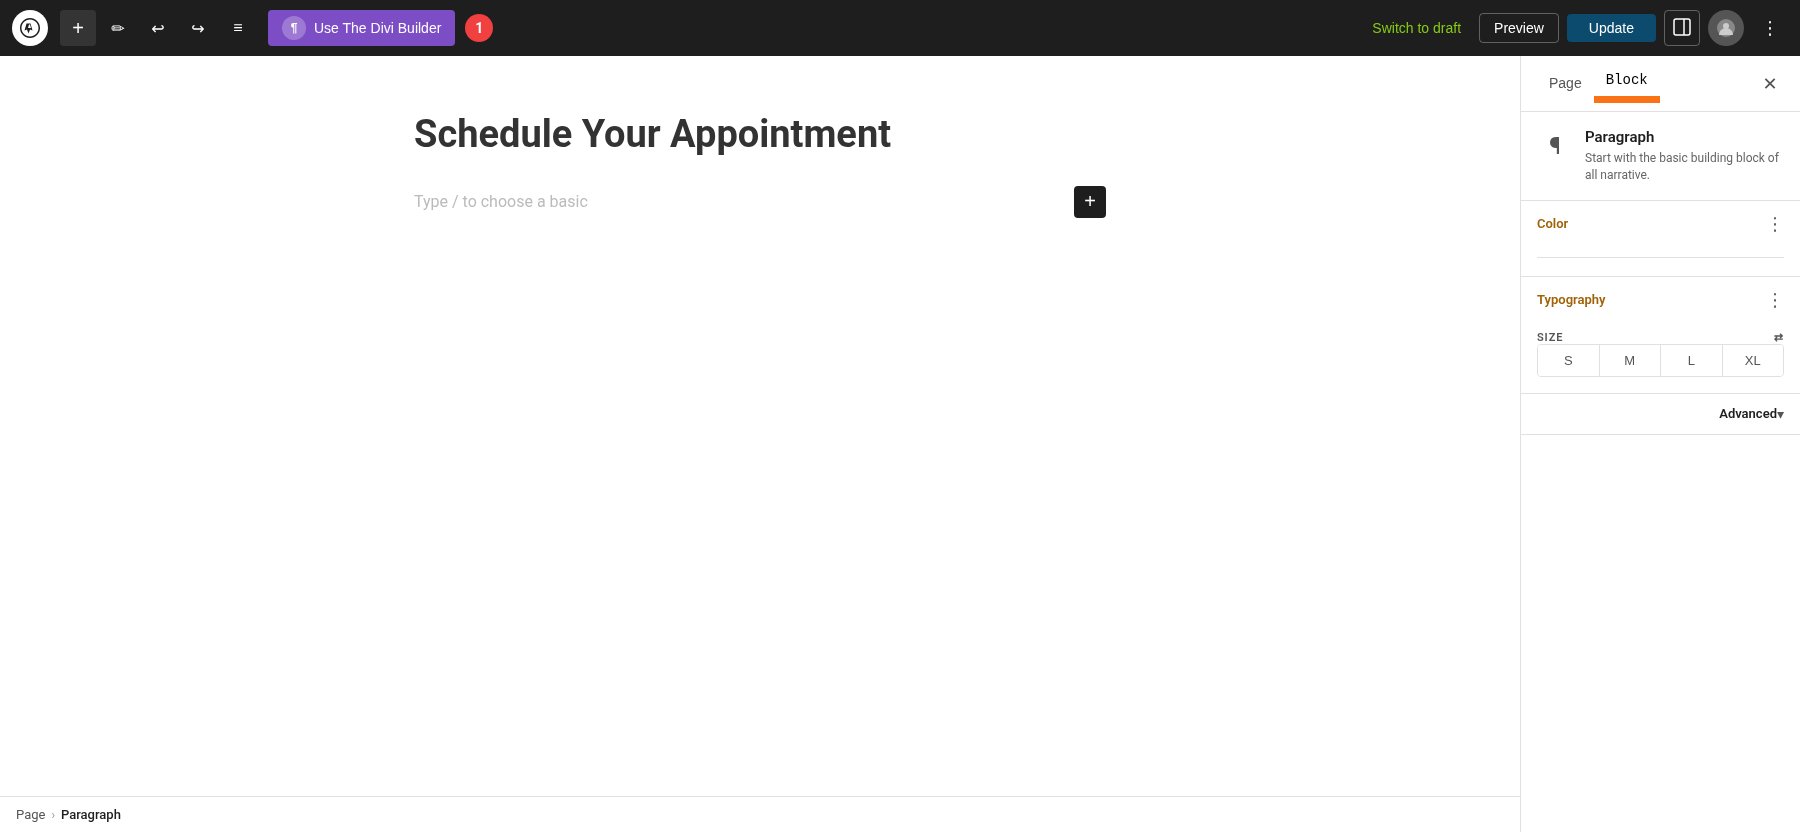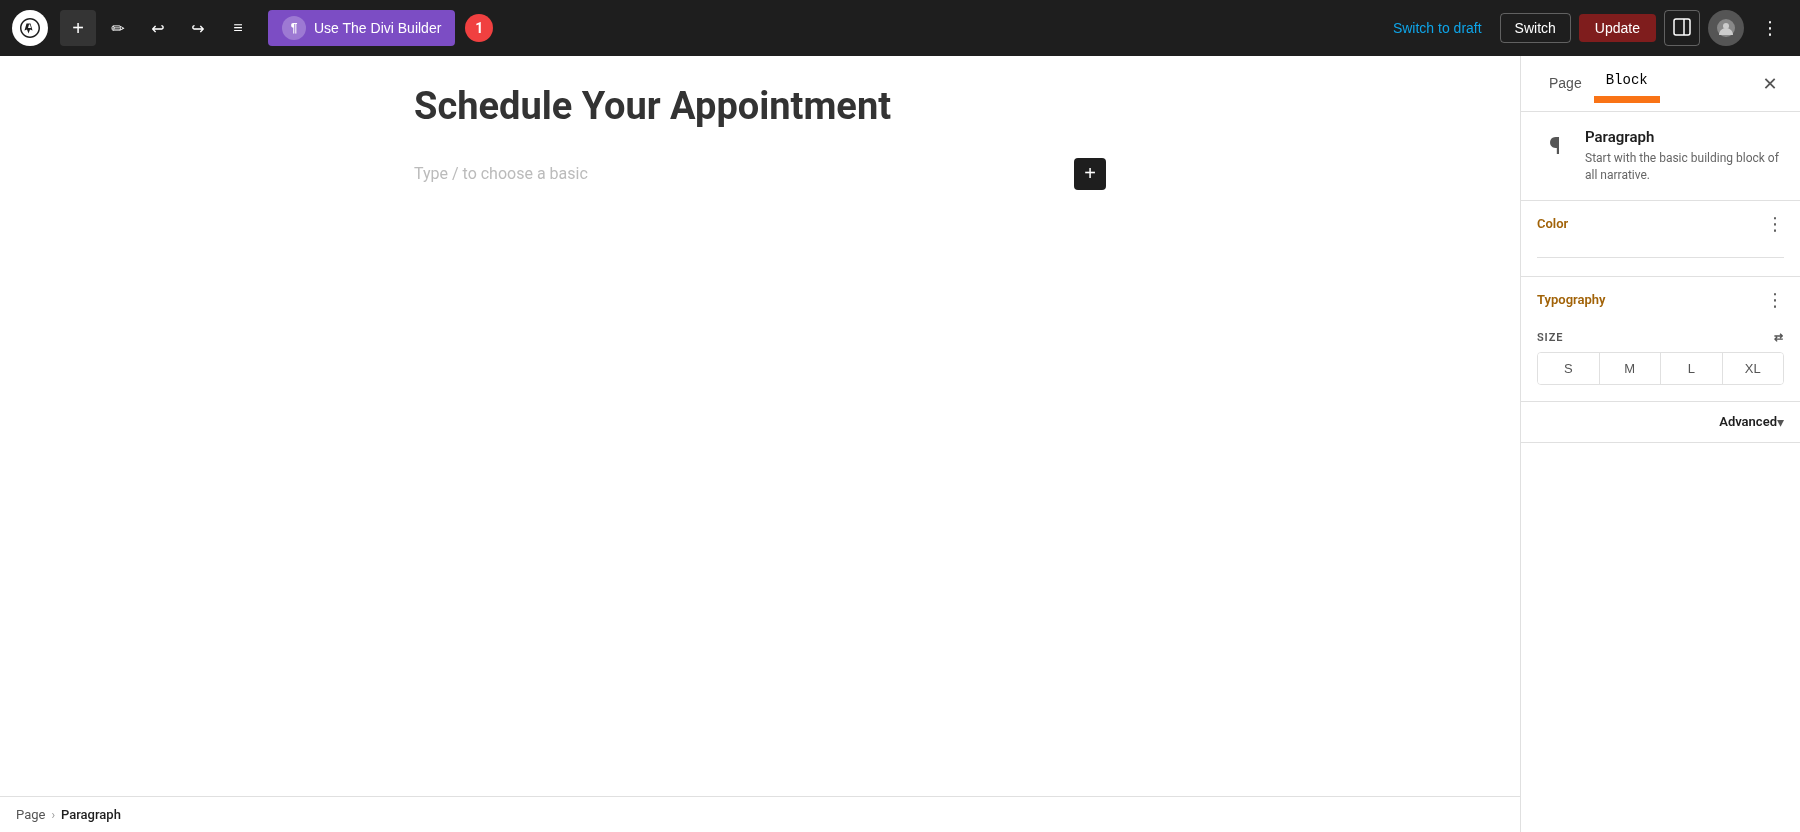--- a/index.html
+++ b/index.html
@@ -86,40 +86,40 @@
     }
     .toolbar-spacer { flex: 1; }
     .toolbar-right {
       display: flex;
       align-items: center;
       gap: 8px;
     }
     .switch-draft-btn {
       background: transparent;
       border: none;
-      color: #0ea5e9;
+      color: #84cc16;
       font-size: 14px;
       cursor: pointer;
       padding: 6px 10px;
     }
     .preview-btn {
       background: transparent;
       border: 1px solid rgba(255,255,255,0.3);
       color: #fff;
       border-radius: 4px;
       padding: 6px 14px;
       font-size: 14px;
       cursor: pointer;
     }
     .update-btn {
-      background: #7f1d1d;
-      border: none;
-      color: #fff;
-      border-radius: 4px;
-      padding: 6px 16px;
+      background: #0c4a6e;
+      border: none;
+      color: #fff;
+      border-radius: 4px;
+      padding: 6px 22px;
       font-size: 14px;
       font-weight: 500;
       cursor: pointer;
     }
     .sidebar-toggle-btn {
       width: 36px;
       height: 36px;
       border: 1px solid rgba(255,255,255,0.3);
       border-radius: 4px;
       background: transparent;
@@ -162,21 +162,21 @@
     
     .editor-area {
       flex: 1;
       background: #fff;
       overflow: auto;
       display: flex;
       flex-direction: column;
     }
     .editor-content {
       max-width: 740px;
-      margin: 28px auto;
+      margin: 56px auto;
       padding: 0 24px;
       width: 100%;
     }
     .page-title {
       font-size: 38px;
       font-weight: 700;
       color: #333;
       margin-bottom: 24px;
       line-height: 1.2;
     }
@@ -391,21 +391,20 @@
     }
     .size-label {
       font-size: 11px;
       font-weight: 600;
       color: #555;
       letter-spacing: 0.08em;
       text-transform: uppercase;
       display: flex;
       align-items: center;
       justify-content: space-between;
-      margin-bottom: 8px;
     }
     .size-controls-icon {
       cursor: pointer;
       color: #555;
     }
     .size-buttons {
       display: flex;
       border: 1px solid #e0e0e0;
       border-radius: 4px;
       overflow: hidden;
@@ -476,21 +475,21 @@
   <button class="divi-btn">
     <span class="divi-circle">¶</span>
     <span>Use The Divi Builder</span>
   </button>
   <div class="notification-badge">1</div>
 
   <div class="toolbar-spacer"></div>
 
   <div class="toolbar-right">
     <button class="switch-draft-btn">Switch to draft</button>
-    <button class="preview-btn">Switch</button>
+    <button class="preview-btn">Preview</button>
     <button class="update-btn">Update</button>
     <button class="sidebar-toggle-btn">
       <span>
         <svg width="18" height="18" viewBox="0 0 18 18" fill="none" xmlns="http://www.w3.org/2000/svg">
           <rect x="1" y="1" width="16" height="16" rx="2" stroke="#fff" stroke-width="1.5" fill="none"></rect>
           <line x1="11" y1="1" x2="11" y2="17" stroke="#fff" stroke-width="1.5"></line>
         </svg>
       </span>
     </button>
     <div class="user-avatar">

